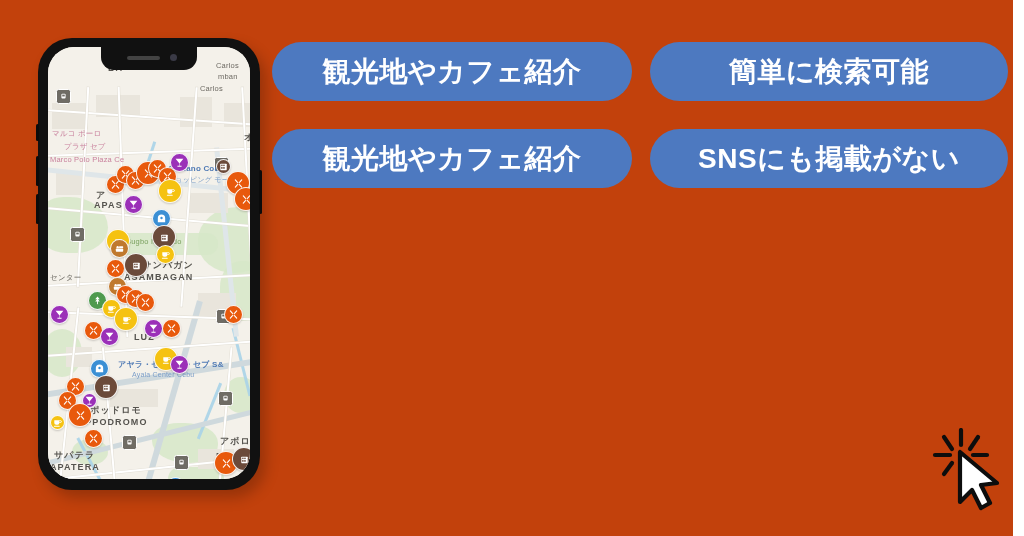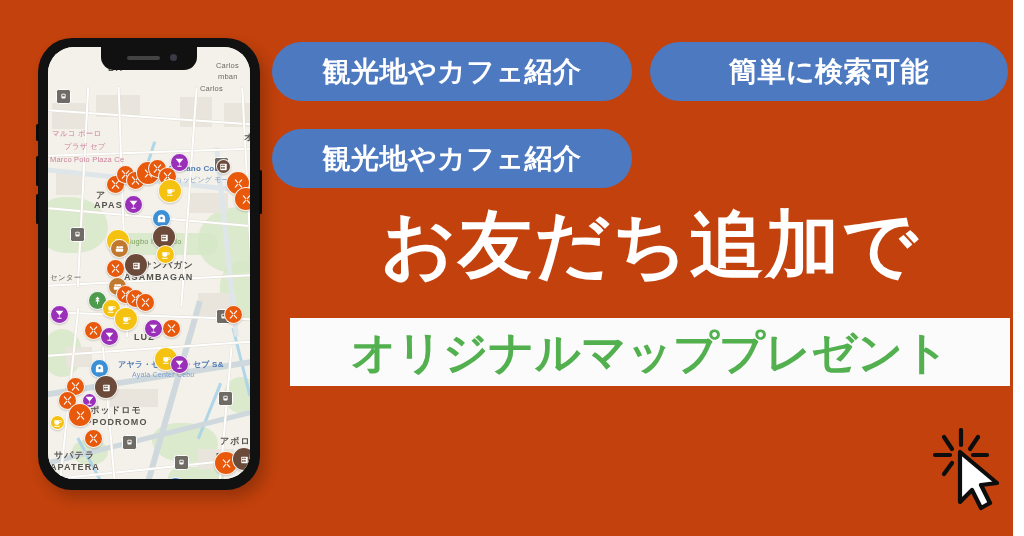--- a/index.html
+++ b/index.html
@@ -858,28 +858,25 @@
 
   <div class="feature-pill" id="pill-0">
     <span>観光地やカフェ紹介</span>
   </div>
   <div class="feature-pill" id="pill-2">
     <span>観光地やカフェ紹介</span>
   </div>
   <div class="feature-pill" id="pill-1">
     <span>簡単に検索可能</span>
   </div>
-
-  <div id="headline">
-    <span>お友だち追加で</span>
+  <div class="feature-pill" id="pill-3">
+    <span>SNSにも掲載がない</span>
   </div>
 
-  <div id="subhead-box">
-    <span>オリジナルマッププレゼント</span>
-  </div>
+
 
 
   <svg id="cursor-icon" viewBox="0 0 80 84">
     <g stroke="#0d0d0d" stroke-width="4.2" stroke-linecap="round">
       <line x1="31" y1="2" x2="31" y2="17"></line>
       <line x1="14" y1="9" x2="22" y2="21"></line>
       <line x1="48" y1="9" x2="40" y2="21"></line>
       <line x1="5" y1="27" x2="20" y2="27"></line>
       <line x1="57" y1="27" x2="43" y2="27"></line>
       <line x1="14" y1="46" x2="22" y2="35"></line>

